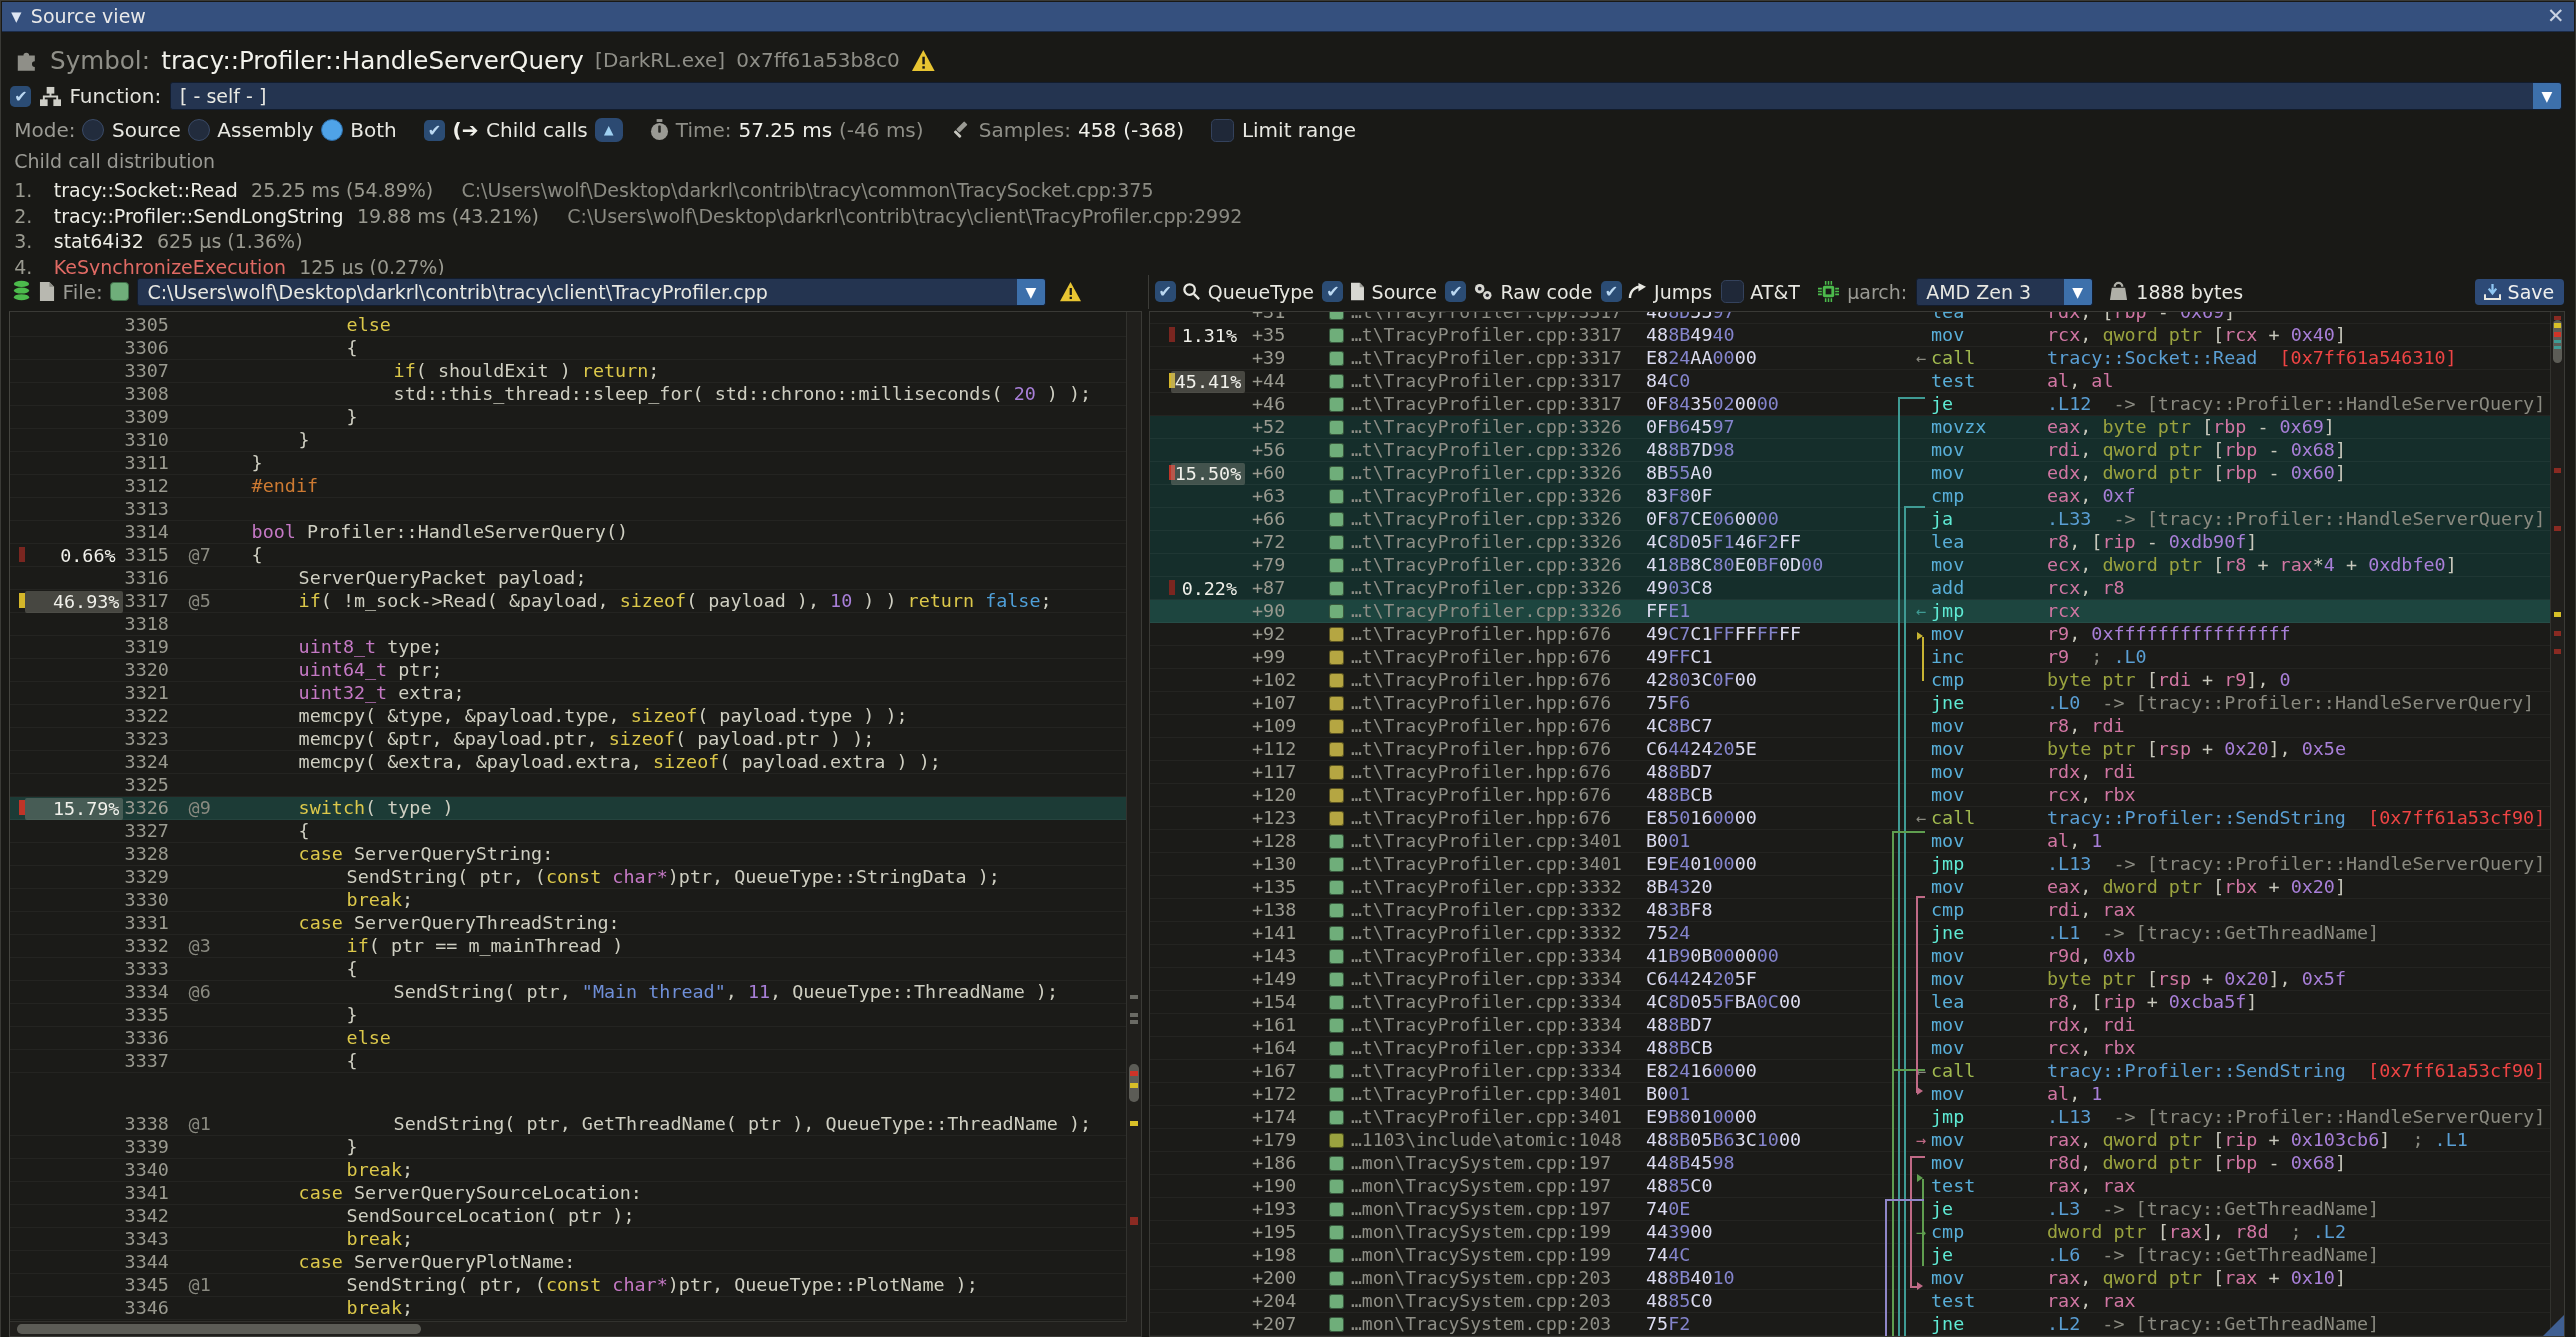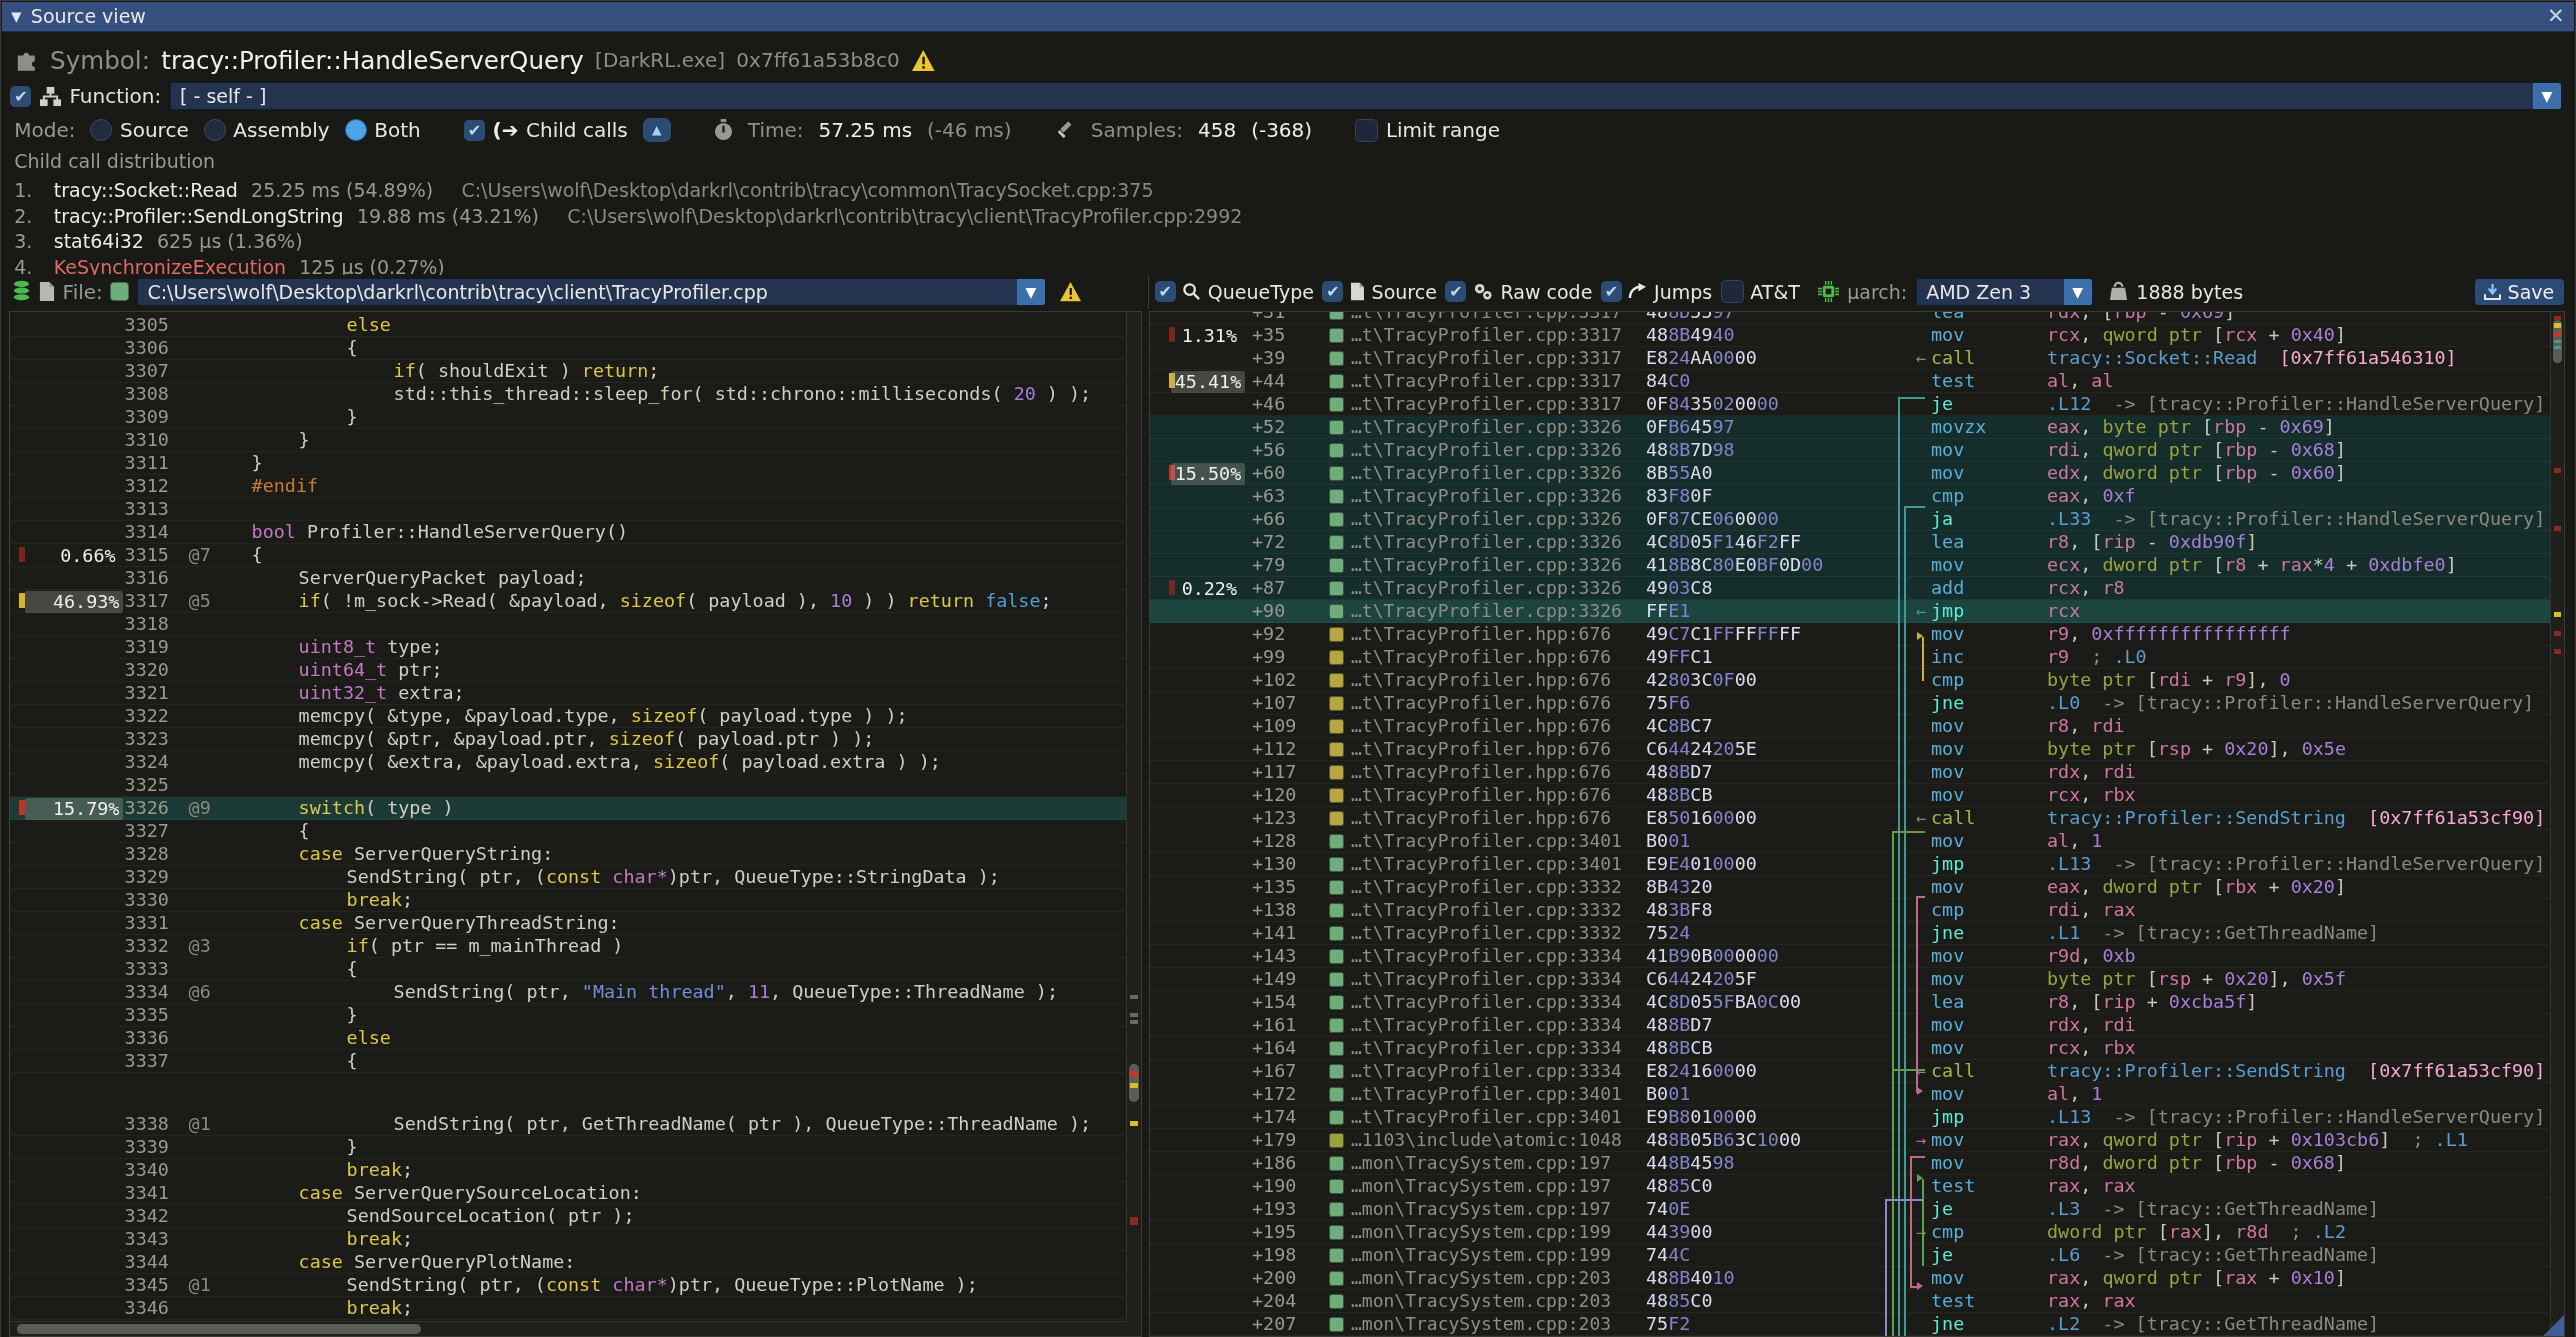--- a/index.html
+++ b/index.html
@@ -19,21 +19,21 @@
   .combo{background:#243450;border:0.9px solid #121c2d;border-radius:2.8px;height:26.4px;display:flex;align-items:center;position:relative;color:#e8e8e2;font-size:19px;}
   .combo .cval{padding:0 9.4px;white-space:nowrap;overflow:hidden;}
   .combo .carr{position:absolute;right:0;top:0;bottom:0;width:28px;background:#3d70ab;border-radius:0 2.8px 2.8px 0;display:flex;align-items:center;justify-content:center;color:#fff;font-size:14px;}
   .fn-combo{flex:1;}
   
   .cb{width:21px;height:21px;border-radius:4.7px;background:#2b4c74;display:inline-flex;align-items:center;justify-content:center;color:#bcd9f2;font-size:16px;flex:none;}
   .cb.off{background:#1f2838;border:0.9px solid #34425c;color:transparent;}
   .radio{width:20px;height:20px;border-radius:50%;background:#222c3d;border:0.9px solid #3a4a66;flex:none;position:relative;}
   .radio.sel{background:#4fa3e8;border-color:#2c6ca6;}
   
-  .moderow{position:absolute;left:13.2px;top:115px;height:28px;display:flex;align-items:center;gap:15px;font-size:20px;}
+  .moderow{position:absolute;left:13.2px;top:115px;height:28px;display:flex;align-items:center;gap:7px;font-size:20px;}
   .moderow .lbl{color:#9a9a94;}
   .moderow .it{display:flex;align-items:center;gap:7.6px;color:#e8e8e2;}
   .gap{width:13.2px;}
   .upbtn{width:28px;height:24.6px;background:#2c4a72;border-radius:6.6px;display:flex;align-items:center;justify-content:center;color:#9fd1f2;font-size:12.3px;}
   .dimtxt{color:#8f8f88;}
   .whtxt{color:#f0f0ea;}
   
   .ccd{position:absolute;left:13.2px;top:149px;width:1795px;height:125px;overflow:hidden;font-size:19px;}
   .ccd .hdr{color:#9a9a94;margin-bottom:5.7px;}
   .ccd-row{height:25.5px;display:flex;align-items:center;gap:13.2px;white-space:nowrap;}
@@ -80,21 +80,21 @@
   .asm .ficon{position:absolute;left:179px;top:3.8px;width:13.2px;height:13.2px;border-radius:2.8px;border:0.9px solid rgba(0,0,0,.5);}
   .asm .loc{position:absolute;left:201px;color:#8e8e86;font-size:18px;}
   .asm .hex{position:absolute;left:496px;}
   .asm .lead{position:absolute;left:744px;width:32px;text-align:right;font-size:17px;}
   .asm .mnem{position:absolute;left:781px;}
   .asm .ops{position:absolute;left:897px;}
   
   .tk-k{color:#dcc84a}.tk-t{color:#c579c5}.tk-n{color:#a87fd8}.tk-s{color:#6f8fd8}
   .tk-b{color:#4f9fd8}.tk-pre{color:#cd7a32}.tk-v{color:#cfcfc2}
   .ak-r{color:#d176a3}.ak-g{color:#9aa33f}.ak-n{color:#a87fd8}.ak-p{color:#c8c8bc}
-  .ak-l{color:#5a9fd4}.ak-c{color:#8a8a80}.ak-sym{color:#5a9fd4}.ak-a{color:#f9a8d4}
+  .ak-l{color:#5a9fd4}.ak-c{color:#8a8a80}.ak-sym{color:#5a9fd4}.ak-a{color:#ef4444}
   .mn-m{color:#58aed8}.mn-j{color:#5eead4}.mn-c{color:#a0b84f}
   .h0{color:#dcdcf0}.h1{color:#8484cc}
   
   #jump-overlay{position:absolute;left:0;top:0;right:0;bottom:0;pointer-events:none;}
   .jv{position:absolute;width:1.9px;}
   .jh{position:absolute;height:1.9px;}
   .jarr{position:absolute;width:0;height:0;border-top:4.7px solid transparent;border-bottom:4.7px solid transparent;border-left-width:6.6px;border-left-style:solid;}
   
   .vscroll{position:absolute;top:0;bottom:0;width:13.2px;background:#201f1c;border-left:0.9px solid #32322e;}
   .thumb{position:absolute;left:1.9px;width:9.4px;background:#5c5c56;border-radius:4.7px;}

